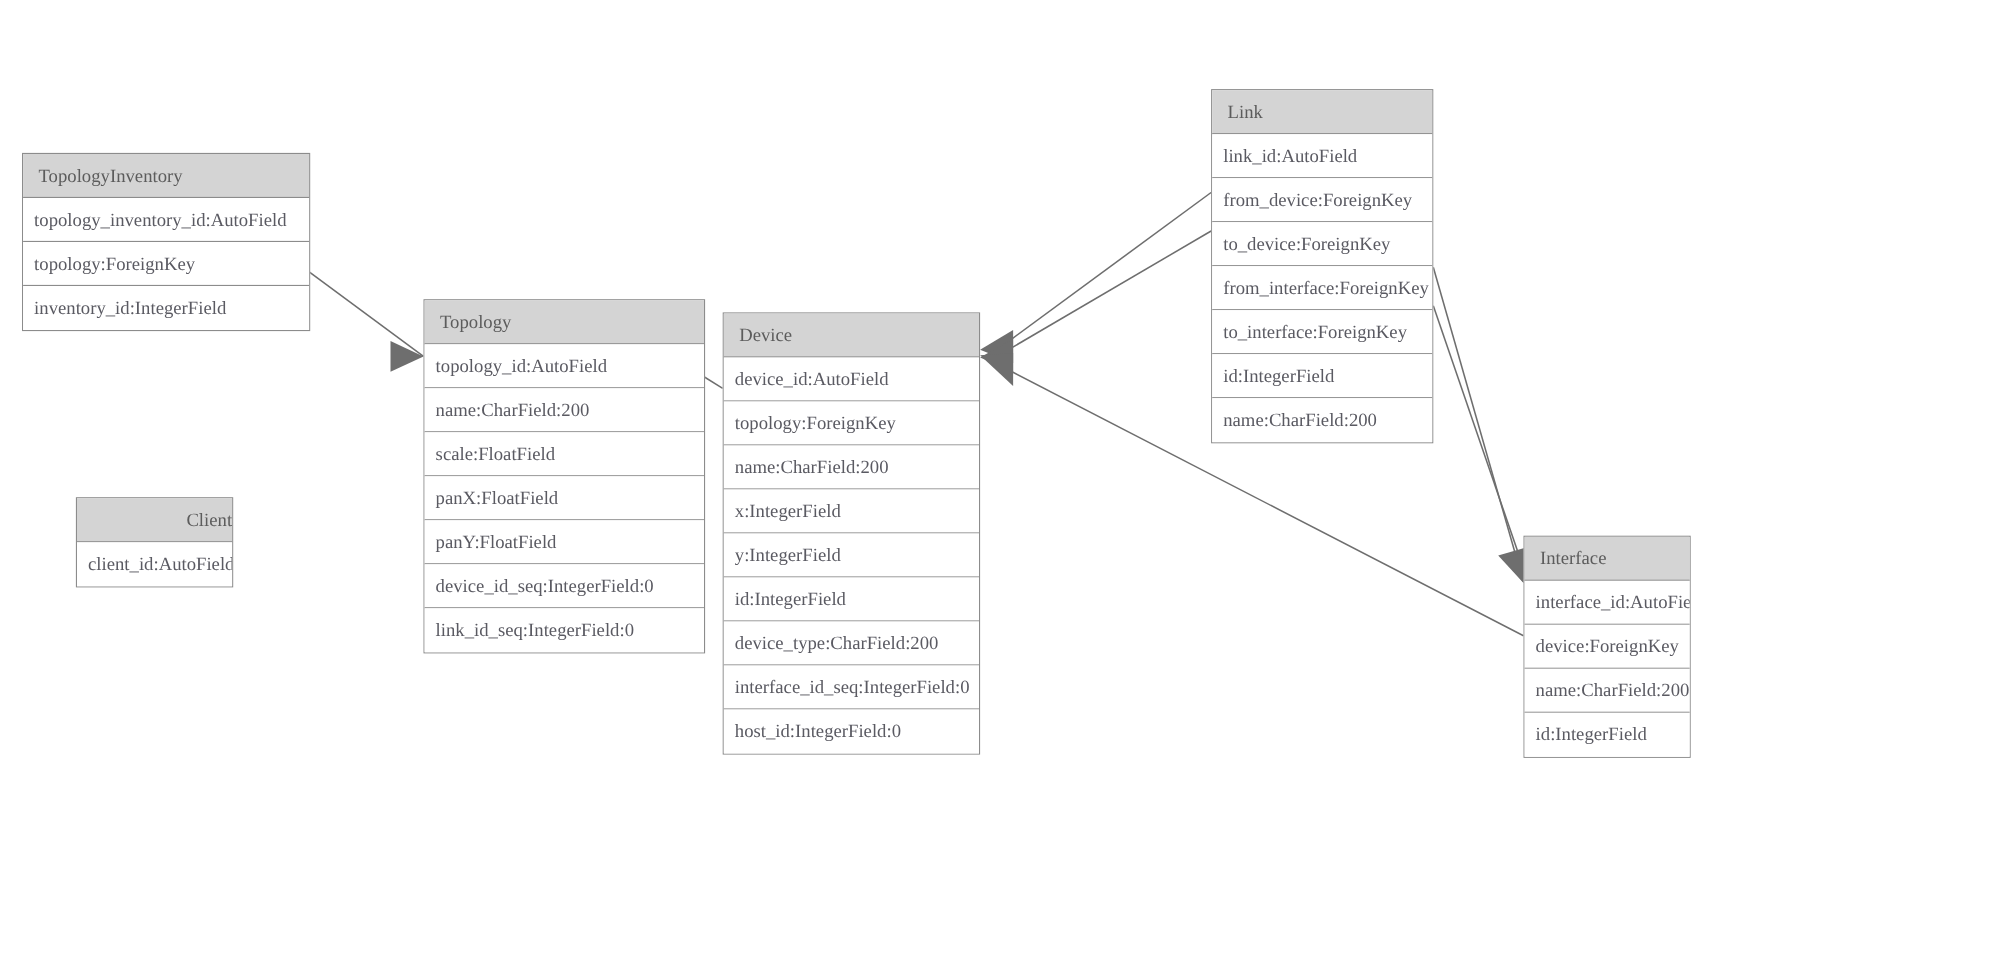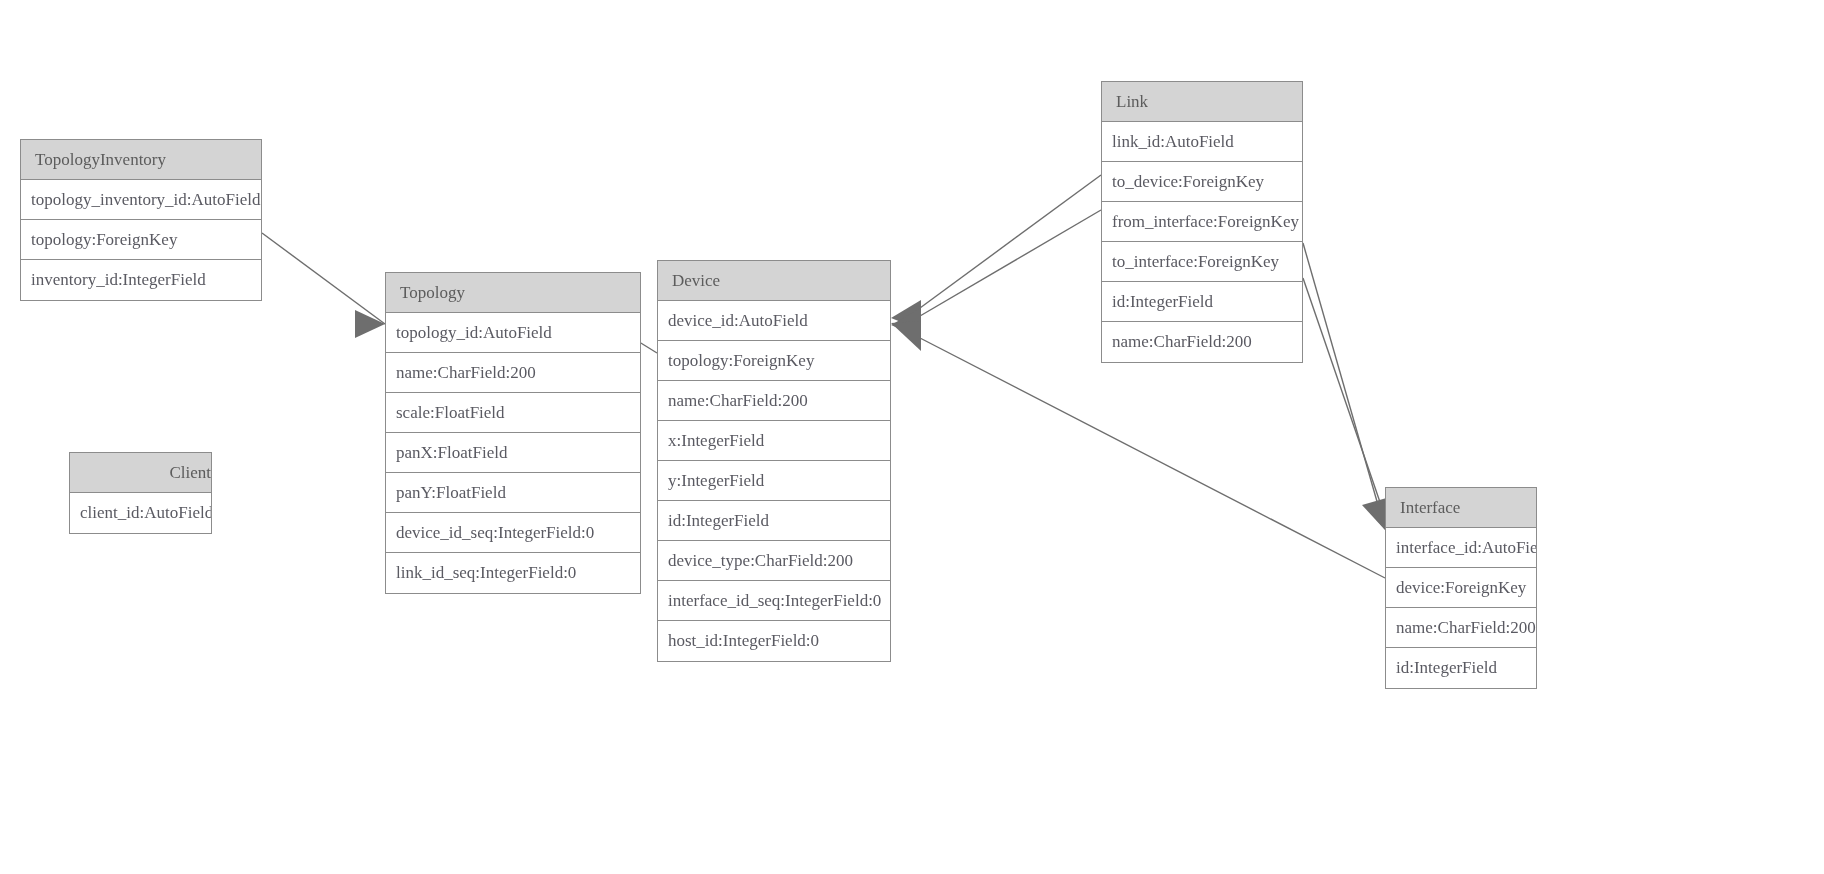--- a/index.html
+++ b/index.html
@@ -99,21 +99,21 @@
       <line x1="1303" y1="278" x2="1382" y2="508" stroke="#6e6e6e" stroke-width="1.4"></line>
       <path d="M 1388 533 L 1366 508 L 1394 500 z" fill="#6e6e6e"></path>
     </g>
 
     <g>
       <line x1="1385" y1="578" x2="920" y2="338" stroke="#6e6e6e" stroke-width="1.4"></line>
       <path d="M 891 323 L 921 321 L 921 351 z" fill="#6e6e6e"></path>
     </g>
   </svg>
 
-  <div class="entity" style="left:20px; top:139px; width:242px;">
+  <div class="entity" style="left:20px; top:139px; width:262px;">
     <div class="entity-title">TopologyInventory</div>
     <div class="entity-field">topology_inventory_id:AutoField</div>
     <div class="entity-field">topology:ForeignKey</div>
     <div class="entity-field">inventory_id:IntegerField</div>
   </div>
 
   <div class="entity" style="left:69px; top:452px; width:143px;text-align:right;">
     <div class="entity-title">Client</div>
     <div class="entity-field">client_id:AutoField</div>
   </div>
@@ -122,36 +122,37 @@
     <div class="entity-title">Topology</div>
     <div class="entity-field">topology_id:AutoField</div>
     <div class="entity-field">name:CharField:200</div>
     <div class="entity-field">scale:FloatField</div>
     <div class="entity-field">panX:FloatField</div>
     <div class="entity-field">panY:FloatField</div>
     <div class="entity-field">device_id_seq:IntegerField:0</div>
     <div class="entity-field">link_id_seq:IntegerField:0</div>
   </div>
 
-  <div class="entity" style="left:657px; top:260px; width:234px;">
+  <div class="entity" style="left:657px; top:284px; width:234px;">
     <div class="entity-title">Device</div>
     <div class="entity-field">device_id:AutoField</div>
     <div class="entity-field">topology:ForeignKey</div>
     <div class="entity-field">name:CharField:200</div>
     <div class="entity-field">x:IntegerField</div>
     <div class="entity-field">y:IntegerField</div>
     <div class="entity-field">id:IntegerField</div>
     <div class="entity-field">device_type:CharField:200</div>
     <div class="entity-field">interface_id_seq:IntegerField:0</div>
     <div class="entity-field">host_id:IntegerField:0</div>
   </div>
 
   <div class="entity" style="left:1101px; top:81px; width:202px;">
     <div class="entity-title">Link</div>
     <div class="entity-field">link_id:AutoField</div>
+    <div class="entity-field">from_device:ForeignKey</div>
     <div class="entity-field">to_device:ForeignKey</div>
     <div class="entity-field">from_interface:ForeignKey</div>
     <div class="entity-field">to_interface:ForeignKey</div>
     <div class="entity-field">id:IntegerField</div>
     <div class="entity-field">name:CharField:200</div>
   </div>
 
   <div class="entity" style="left:1385px; top:487px; width:152px;">
     <div class="entity-title">Interface</div>
     <div class="entity-field">interface_id:AutoField</div>

